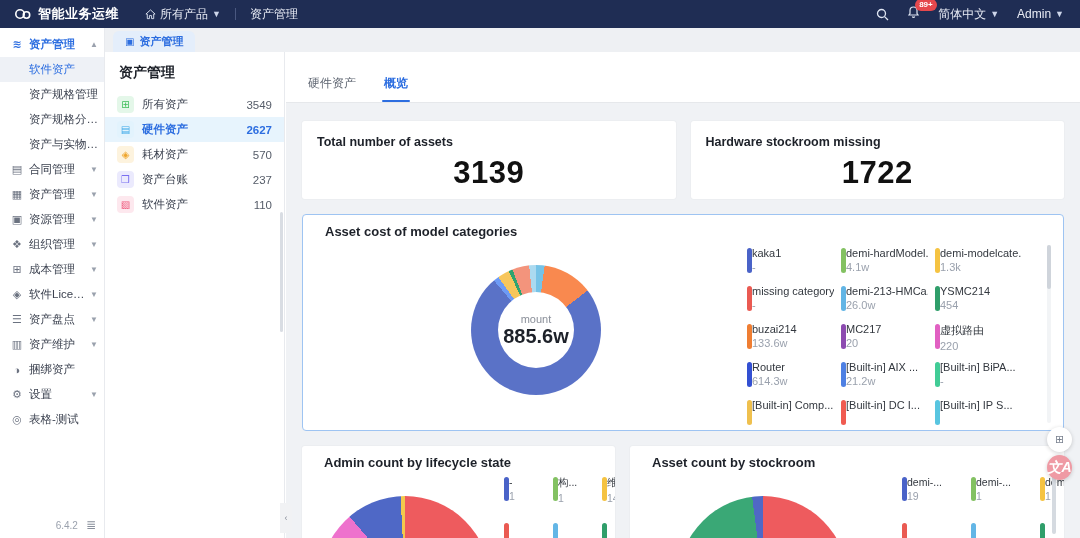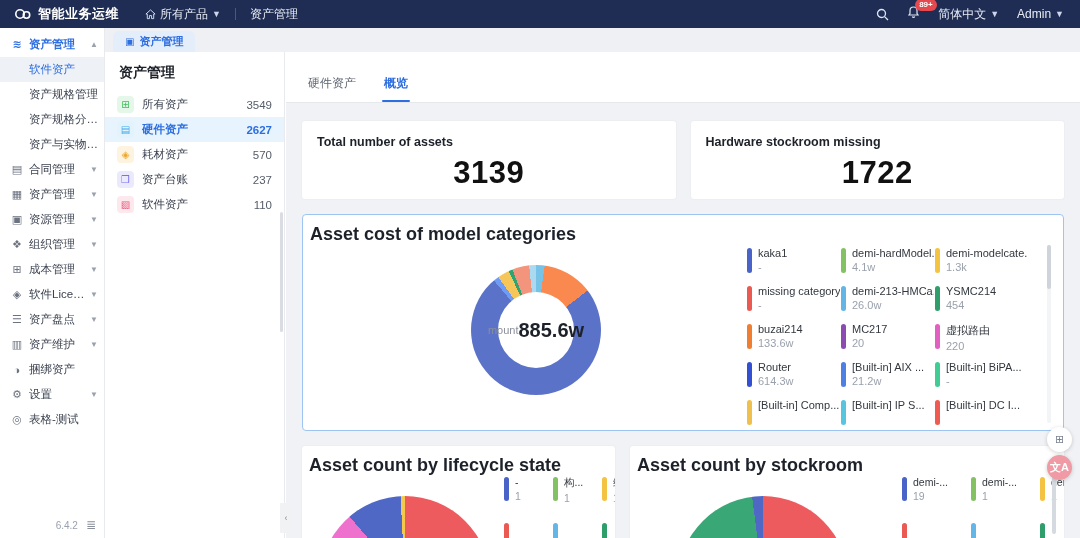--- a/index.html
+++ b/index.html
@@ -74,32 +74,32 @@
 
   .stats-row { display:flex; gap:15px; }
   .stat-card { flex:1 1 0; background:#fff; border-radius:3px; height:78px; position:relative;
     box-shadow:0 0 0 1px #eceef1; }
   .stat-label { position:absolute; left:15px; top:14px; font-size:12.5px; font-weight:bold; color:#1d2129; }
   .stat-value { position:absolute; left:0; right:0; top:34px; text-align:center;
     font-size:31px; font-weight:bold; color:#111; letter-spacing:.5px; }
 
   .big-card { margin-top:15px; background:#fff; border:1px solid #9ec4f2; border-radius:4px;
     height:217px; position:relative; }
-  .card-title { position:absolute; left:7px; top:9px; font-size:18px; font-weight:bold; color:#1d2129; }
+  .card-title { position:absolute; left:22px; top:9px; font-size:13px; font-weight:bold; color:#1d2129; }
   .donut { position:absolute; left:168px; top:50px; width:130px; height:130px; border-radius:50%; }
   .donut-hole { position:absolute; left:195px; top:77px; width:76px; height:76px; border-radius:50%;
-    background:#fff; display:flex; flex-direction:row; align-items:center; justify-content:center; }
+    background:#fff; display:flex; flex-direction:column; align-items:center; justify-content:center; }
   .donut-hole .dh-label { font-size:11px; color:#8a8f99; }
   .donut-hole .dh-value { font-size:20px; font-weight:bold; color:#1d2129; }
   .donut-caption { position:absolute; left:120px; top:198px; width:230px; text-align:center;
     font-size:11px; color:#8a8f99; }
 
   .legend-grid { position:absolute; right:28px; top:32px; width:288px; height:178px;
     display:grid; grid-template-columns:94px 94px 94px; grid-auto-rows:38px; overflow:hidden; }
-  .lg-item { display:flex; align-items:flex-start; gap:6px; cursor:pointer; }
+  .lg-item { display:flex; align-items:flex-start; cursor:pointer; }
   .lg-bar { width:5px; height:25px; border-radius:2.5px; margin-top:1px; flex:0 0 auto; }
   .lg-txt { min-width:0; }
   .lg-name { font-size:11px; color:#33383f; white-space:nowrap; overflow:hidden; max-width:82px; }
   .lg-val { font-size:11px; color:#9aa1ad; margin-top:2px; }
   .lg-scroll-track { position:absolute; right:12px; top:30px; width:4px; height:178px;
     background:#f2f4f6; border-radius:2px; }
   .lg-scroll-thumb { position:absolute; right:12px; top:30px; width:4px; height:44px;
     background:#cfd4db; border-radius:2px; }
 
   .bottom-row { display:flex; gap:15px; margin-top:15px; }
@@ -114,21 +114,21 @@
   .mini-name.wide { max-width:42px; }
   .mini-val { font-size:10.5px; color:#9aa1ad; margin-top:2px; }
   .sr-scroll-thumb { position:absolute; right:8px; top:28px; width:4px; height:60px;
     background:#d5dae0; border-radius:2px; }
 
   
   .float-btn { position:absolute; right:8px; width:25px; height:25px; border-radius:50%;
     display:flex; align-items:center; justify-content:center; cursor:pointer; z-index:40;
     box-shadow:0 1px 4px rgba(0,0,0,.18); }
   .float-btn.widgets { top:427px; background:#fff; color:#7a8290; font-size:11px; }
-  .float-btn.translate { top:455px; background:#ef9aa4; color:#fff; font-size:11px; font-weight:bold; }
+  .float-btn.translate { top:455px; background:#ef9aa4; color:#fff; font-size:14px; font-weight:bold;font-style:italic; }
   .collapse-handle { position:absolute; left:280px; top:503px; width:12px; height:30px;
     background:#f1f2f4; border-radius:0 6px 6px 0; display:flex; align-items:center;
     justify-content:center; font-size:9px; color:#8a909c; cursor:pointer; z-index:25; }
 </style>
 </head>
 <body>
 
 <div class="app">
 
   <header class="topbar">
@@ -410,41 +410,41 @@
               </span>
             </div>
           <div class="lg-item">
               <span class="lg-bar" style="background-color: rgb(239, 192, 78);"></span>
               <span class="lg-txt">
                 <div class="lg-name">[Built-in] Comp...</div>
                 <div class="lg-val"></div>
               </span>
             </div>
           <div class="lg-item">
+              <span class="lg-bar" style="background-color: rgb(240, 91, 81);"></span>
+              <span class="lg-txt">
+                <div class="lg-name">[Built-in] DC I...</div>
+                <div class="lg-val"></div>
+              </span>
+            </div>
+          <div class="lg-item">
               <span class="lg-bar" style="background-color: rgb(88, 197, 224);"></span>
               <span class="lg-txt">
                 <div class="lg-name">[Built-in] IP S...</div>
-                <div class="lg-val"></div>
-              </span>
-            </div>
-          <div class="lg-item">
-              <span class="lg-bar" style="background-color: rgb(240, 91, 81);"></span>
-              <span class="lg-txt">
-                <div class="lg-name">[Built-in] DC I...</div>
                 <div class="lg-val"></div>
               </span>
             </div>
         </div>
         <div class="lg-scroll-track"></div>
         <div class="lg-scroll-thumb"></div>
       </div>
 
       <div class="bottom-row">
         <div class="half-card lc">
-          <div class="card-title">Asset count by lifecycle state</div>
+          <div class="card-title">Admin count by lifecycle state</div>
           <div class="pie" style="left: 18px; top: 50px; background: conic-gradient(rgb(238, 91, 94) 0deg, rgb(238, 91, 94) 177.54deg, rgb(249, 142, 82) 177.54deg, rgb(249, 142, 82) 207.76deg, rgb(65, 184, 131) 207.76deg, rgb(65, 184, 131) 234.21deg, rgb(94, 198, 224) 234.21deg, rgb(94, 198, 224) 253.1deg, rgb(70, 87, 158) 253.1deg, rgb(70, 87, 158) 268.21deg, rgb(157, 88, 181) 268.21deg, rgb(157, 88, 181) 294.65deg, rgb(238, 114, 205) 294.65deg, rgb(238, 114, 205) 319.2deg, rgb(79, 104, 198) 319.2deg, rgb(79, 104, 198) 356.98deg, rgb(242, 201, 76) 356.98deg, rgb(242, 201, 76) 360deg);"></div>
           <div class="mini-legend" style="left:202px; top:30px; grid-template-columns:35px 35px 38px;">
             <div class="lg-item">
                 <span class="lg-bar" style="background-color: rgb(74, 99, 200);"></span>
                 <span class="lg-txt">
                   <div class="mini-name">-</div>
                   <div class="mini-val">1</div>
                 </span>
               </div>
             <div class="lg-item">

